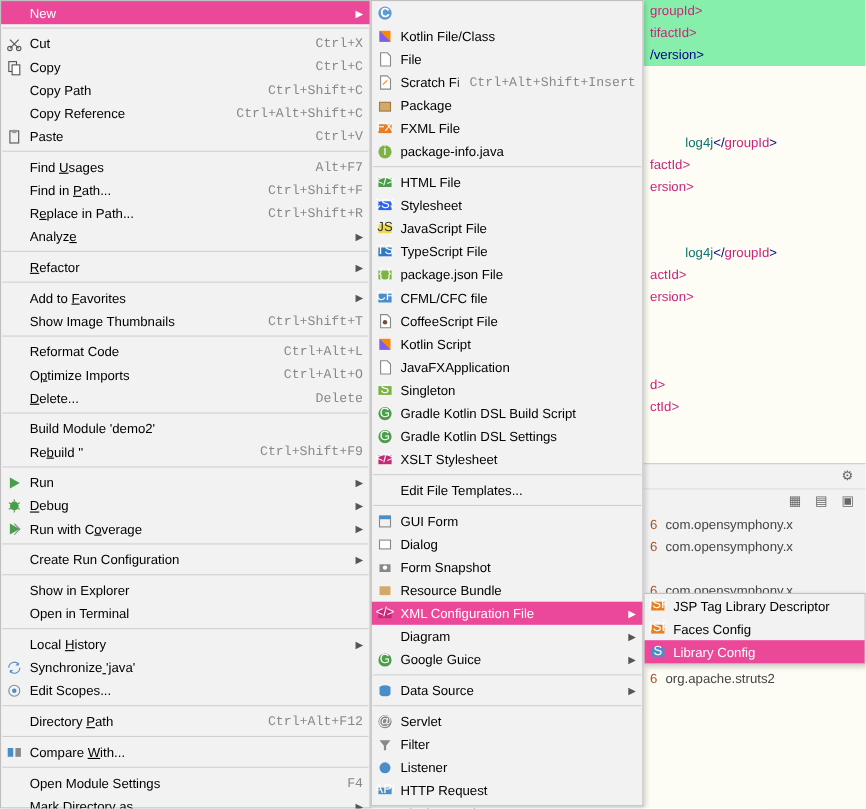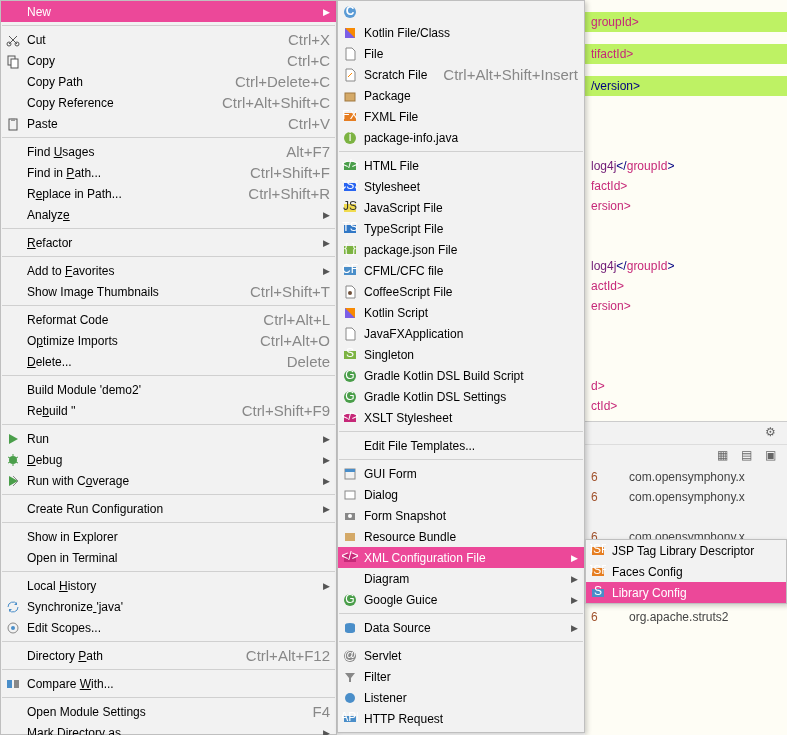--- a/index.html
+++ b/index.html
@@ -5,35 +5,35 @@
 * { margin: 0; padding: 0; box-sizing: border-box; font-family: "Segoe UI", Tahoma, sans-serif; font-size: 12px; }
 body { background: #fff; width: 787px; height: 735px; overflow: hidden; position: relative; }
 .menu { position: absolute; background: #f2f2f2; border: 1px solid #bfbfbf; box-shadow: 2px 2px 5px rgba(0,0,0,0.2); }
 .menu1 { left: 0; top: 0; width: 337px; height: 735px; }
 .menu2 { left: 337px; top: 0; width: 248px; height: 733px; }
 .menu3 { left: 585px; top: 539px; width: 202px; }
 .mi { display: flex; align-items: center; height: 21px; padding: 0 6px 0 4px; cursor: default; }
 .mi.sel { background: #ec4899; color: #fff; }
 .ic { width: 16px; height: 16px; margin-right: 6px; display: flex; align-items: center; justify-content: center; flex-shrink: 0; }
 .lbl { flex: 1; white-space: nowrap; overflow: hidden; }
-.sc { color: #888; font-size: 15px; margin-left: 10px; }
+.sc { color: #888; font-size: 12px; margin-left: 10px; font-family: Liberation Mono, monospace; }
 .arr { width: 8px; text-align: right; color: #555; font-size: 9px; }
 .mi.sel .arr { color: #fff; }
 .sep { height: 1px; background: #d0d0d0; margin: 3px 1px; }
 .und { text-decoration: underline; }
 .code-bg { position: absolute; left: 585px; top: 0; width: 202px; height: 735px; background: #fefdf5; font-family: Consolas, monospace; font-size: 13px; z-index: -1; }
 .code-line { padding: 0 6px; height: 20px; line-height: 20px; white-space: nowrap; overflow: hidden; }
-.code-line.hl { background: #bef264; margin-top: 12px; }
+.code-line.hl { background: #86efac; }
 .tag { color: #000080; }
 .tagname { color: #c62878; }
-.txt { color: #701a75; }
+.txt { color: #0f766e; margin-left: 32px; }
 .panel { position: absolute; left: 585px; top: 421px; width: 202px; height: 120px; background: #f2f2f2; border-top: 1px solid #ccc; z-index: -1; }
 .panel-row { display: flex; align-items: center; height: 20px; padding: 0 6px; font-family: Consolas, monospace; font-size: 12px; }
 .pnum { color: #a0522d; width: 14px; }
-.ptxt { color: #444; margin-left: 24px; }
+.ptxt { color: #444; }
 .tool { display: flex; justify-content: flex-end; padding: 3px 6px; gap: 8px; }
 .ticon { width: 16px; height: 16px; color: #666; }
 svg { width: 100%; height: 100%; }
 </style>
 </head>
 <body>
 
 <div class="code-bg">
   <div class="code-line hl"><span class="tagname">groupId&gt;</span></div>
   <div class="code-line hl"><span class="tagname">tifactId&gt;</span></div>
@@ -126,21 +126,21 @@
             <rect x="3" y="3" width="7" height="9" fill="none" stroke="#555"></rect>
             <rect x="6" y="6" width="7" height="9" fill="#fff" stroke="#555"></rect>
           </svg>
         </span>
         <span class="lbl">Copy</span>
         <span class="sc">Ctrl+C</span>
       </div>
       <div class="mi">
         <span class="ic"></span>
         <span class="lbl">Copy Path</span>
-        <span class="sc">Ctrl+Delete+C</span>
+        <span class="sc">Ctrl+Shift+C</span>
       </div>
       <div class="mi">
         <span class="ic"></span>
         <span class="lbl">Copy Reference</span>
         <span class="sc">Ctrl+Alt+Shift+C</span>
       </div>
       <div class="mi">
         <span class="ic">
           <svg viewBox="0 0 16 16">
             <rect x="4" y="3" width="8" height="11" fill="none" stroke="#555"></rect>

